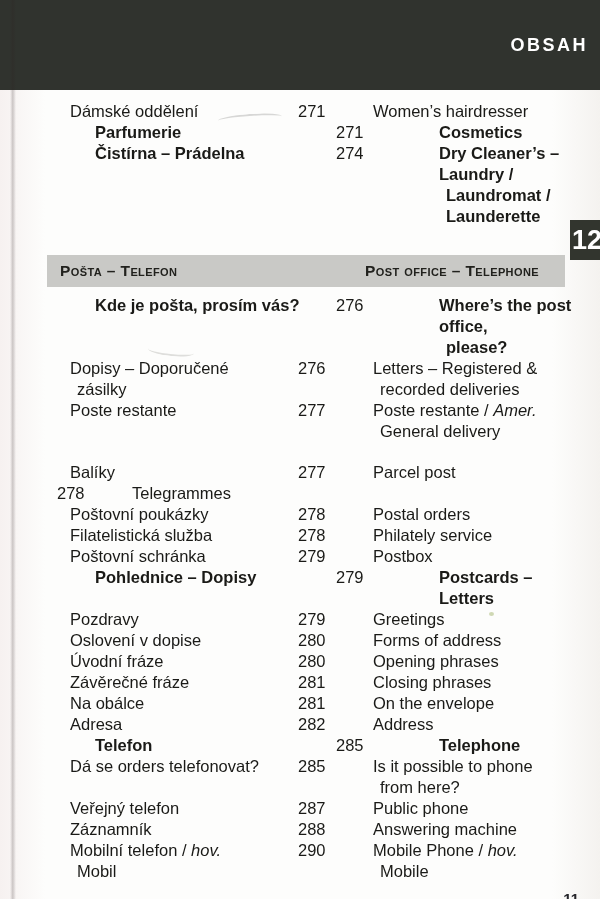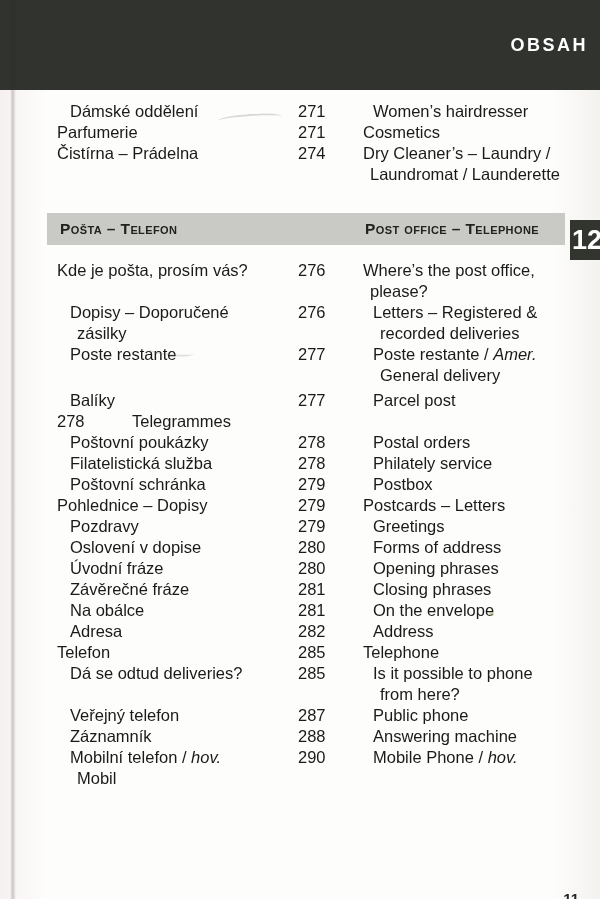--- a/index.html
+++ b/index.html
@@ -22,27 +22,27 @@
   .crease{
     position:absolute;left:10px;top:0;bottom:0;width:6px;
     background:linear-gradient(to right,rgba(0,0,0,0),rgba(45,32,32,0.22) 45%,rgba(0,0,0,0));
     pointer-events:none;
   }
   .content{position:absolute;top:76px;left:0;right:0;padding:25px 10px 0 57px;}
   .row{display:flex;font-size:16.5px;line-height:21px;}
   .cell-cz{width:241px;flex:none;}
   .cell-num{width:65px;flex:none;font-weight:normal;}
   .cell-en{flex:1;min-width:0;}
-  .row.bold .cell-cz,.row.bold .cell-en{font-weight:normal;}
+  .row.bold .cell-cz,.row.bold .cell-en{font-weight:bold;margin-left:38px;}
   .row.indent .cell-cz{padding-left:13px;}
   .row.indent .cell-en{padding-left:10px;}
   .line.cont{padding-left:7px;}
   .it{font-style:italic;}
   .section-bar{
-    height:32px;width:518px;margin:28px 0 15px -10px;
+    height:32px;width:518px;margin:28px 0 8px -10px;
     background:var(--bar-bg,#c9c9c6);
     position:relative;display:flex;align-items:center;
   }
   .bar-text{
     font-variant:small-caps;font-weight:bold;font-size:15.5px;
     letter-spacing:0.4px;color:#21211d;white-space:nowrap;
   }
   .bar-text.left{padding-left:13px;}
   .bar-text.right{position:absolute;left:318px;}
   .chapter-tab{
@@ -135,21 +135,21 @@
         <div class="row indent">
           <div class="cell-cz">
             <div class="line"><span>Poste restante</span></div>
           </div>
           <div class="cell-num">277</div>
           <div class="cell-en">
             <div class="line"><span>Poste restante / </span><span class="it">Amer.</span></div>
             <div class="line cont"><span>General delivery</span></div>
           </div>
         </div>
-        <div class="row indent" style="margin-top: 4px;">
+        <div class="row indent" style="margin-top: 20px;">
           <div class="cell-cz">
             <div class="line"><span>Balíky</span></div>
           </div>
           <div class="cell-num">277</div>
           <div class="cell-en">
             <div class="line"><span>Parcel post</span></div>
           </div>
         </div>
         <div class="row indent">
           <div class="cell-num">278</div>
@@ -251,21 +251,21 @@
           <div class="cell-cz">
             <div class="line"><span>Telefon</span></div>
           </div>
           <div class="cell-num">285</div>
           <div class="cell-en">
             <div class="line"><span>Telephone</span></div>
           </div>
         </div>
         <div class="row indent">
           <div class="cell-cz">
-            <div class="line"><span>Dá se odtud deliveries?</span></div>
+            <div class="line"><span>Dá se orders telefonovat?</span></div>
           </div>
           <div class="cell-num">285</div>
           <div class="cell-en">
             <div class="line"><span>Is it possible to phone</span></div>
             <div class="line cont"><span>from here?</span></div>
           </div>
         </div>
         <div class="row indent" style="margin-top: 0;">
           <div class="cell-cz">
             <div class="line"><span>Veřejný telefon</span></div>
@@ -285,20 +285,21 @@
           </div>
         </div>
         <div class="row indent">
           <div class="cell-cz">
             <div class="line"><span>Mobilní telefon / </span><span class="it">hov.</span></div>
             <div class="line cont"><span>Mobil</span></div>
           </div>
           <div class="cell-num">290</div>
           <div class="cell-en">
             <div class="line"><span>Mobile Phone / </span><span class="it">hov.</span></div>
+            <div class="line cont"><span>Mobile</span></div>
           </div>
         </div>
       </div>
 
   </div>
 
   <div class="chapter-tab">12</div>
 
   <div class="page-number">11</div>
 

